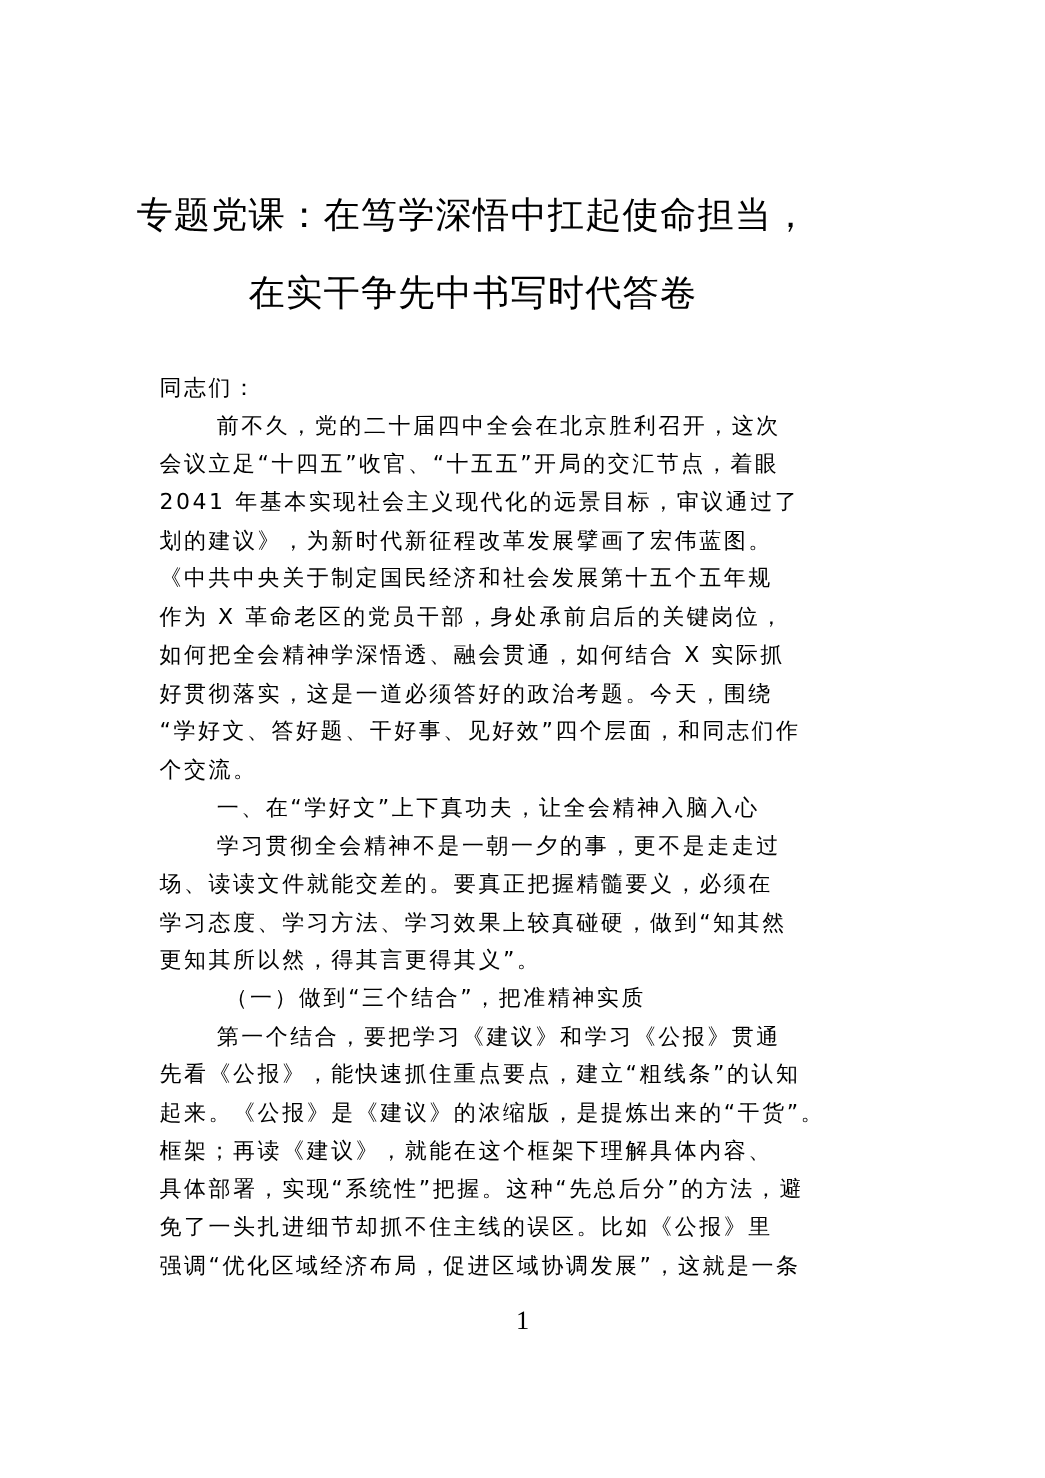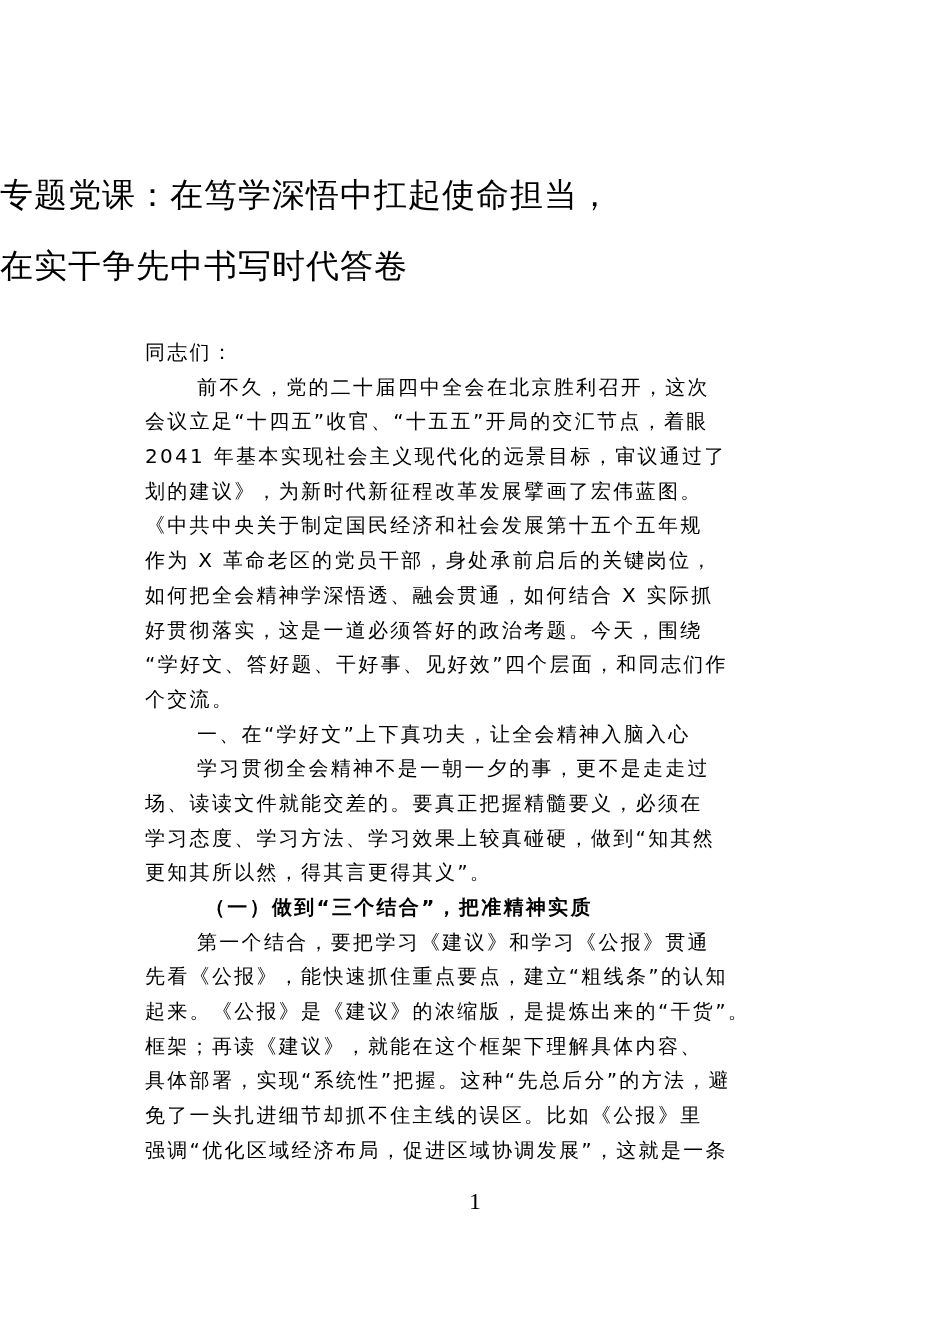--- a/index.html
+++ b/index.html
@@ -1,28 +1,28 @@
 <!DOCTYPE html>
 <html><head>
 <meta charset="utf-8">
 <style>
   html, body { margin: 0; padding: 0; background: #ffffff; }
   body { width: 950px; height: 1344px; position: relative; overflow: hidden;
          font-family: "DejaVu Sans", "Liberation Sans", sans-serif; color: #000; }
   .page { position: absolute; left: 0; top: 0; width: 950px; height: 1344px; background: #fff; }
-  .title { position: absolute; left: 0; width: 860px; 
+  .title { position: absolute; left: 0; width: 860px; text-align: center;
            font-size: 33px; line-height: 40px; letter-spacing: 1px; }
   .t1 { top: 175px; }
   .t2 { top: 246px; }
   .body { position: absolute; left: 145px; top: 335px; width: 670px; }
   .line { height: 34.7px; line-height: 34.7px; font-size: 20px; white-space: nowrap;
           letter-spacing: 2.3px; }
   .indent { padding-left: 52px; }
   .indent-h { padding-left: 52px; font-weight: normal; }
-  .sub { padding-left: 60px; font-weight: bold; }
+  .sub { padding-left: 60px; }
   .pagenum { position: absolute; left: 0; width: 950px; top: 1188px; text-align: center;
              font-family: "Liberation Serif", serif; font-size: 24px; }
 </style>
 </head>
 <body>
 
 <div class="page">
   <div class="title t1">专题党课：在笃学深悟中扛起使命担当，</div>
   <div class="title t2">在实干争先中书写时代答卷</div>
 

